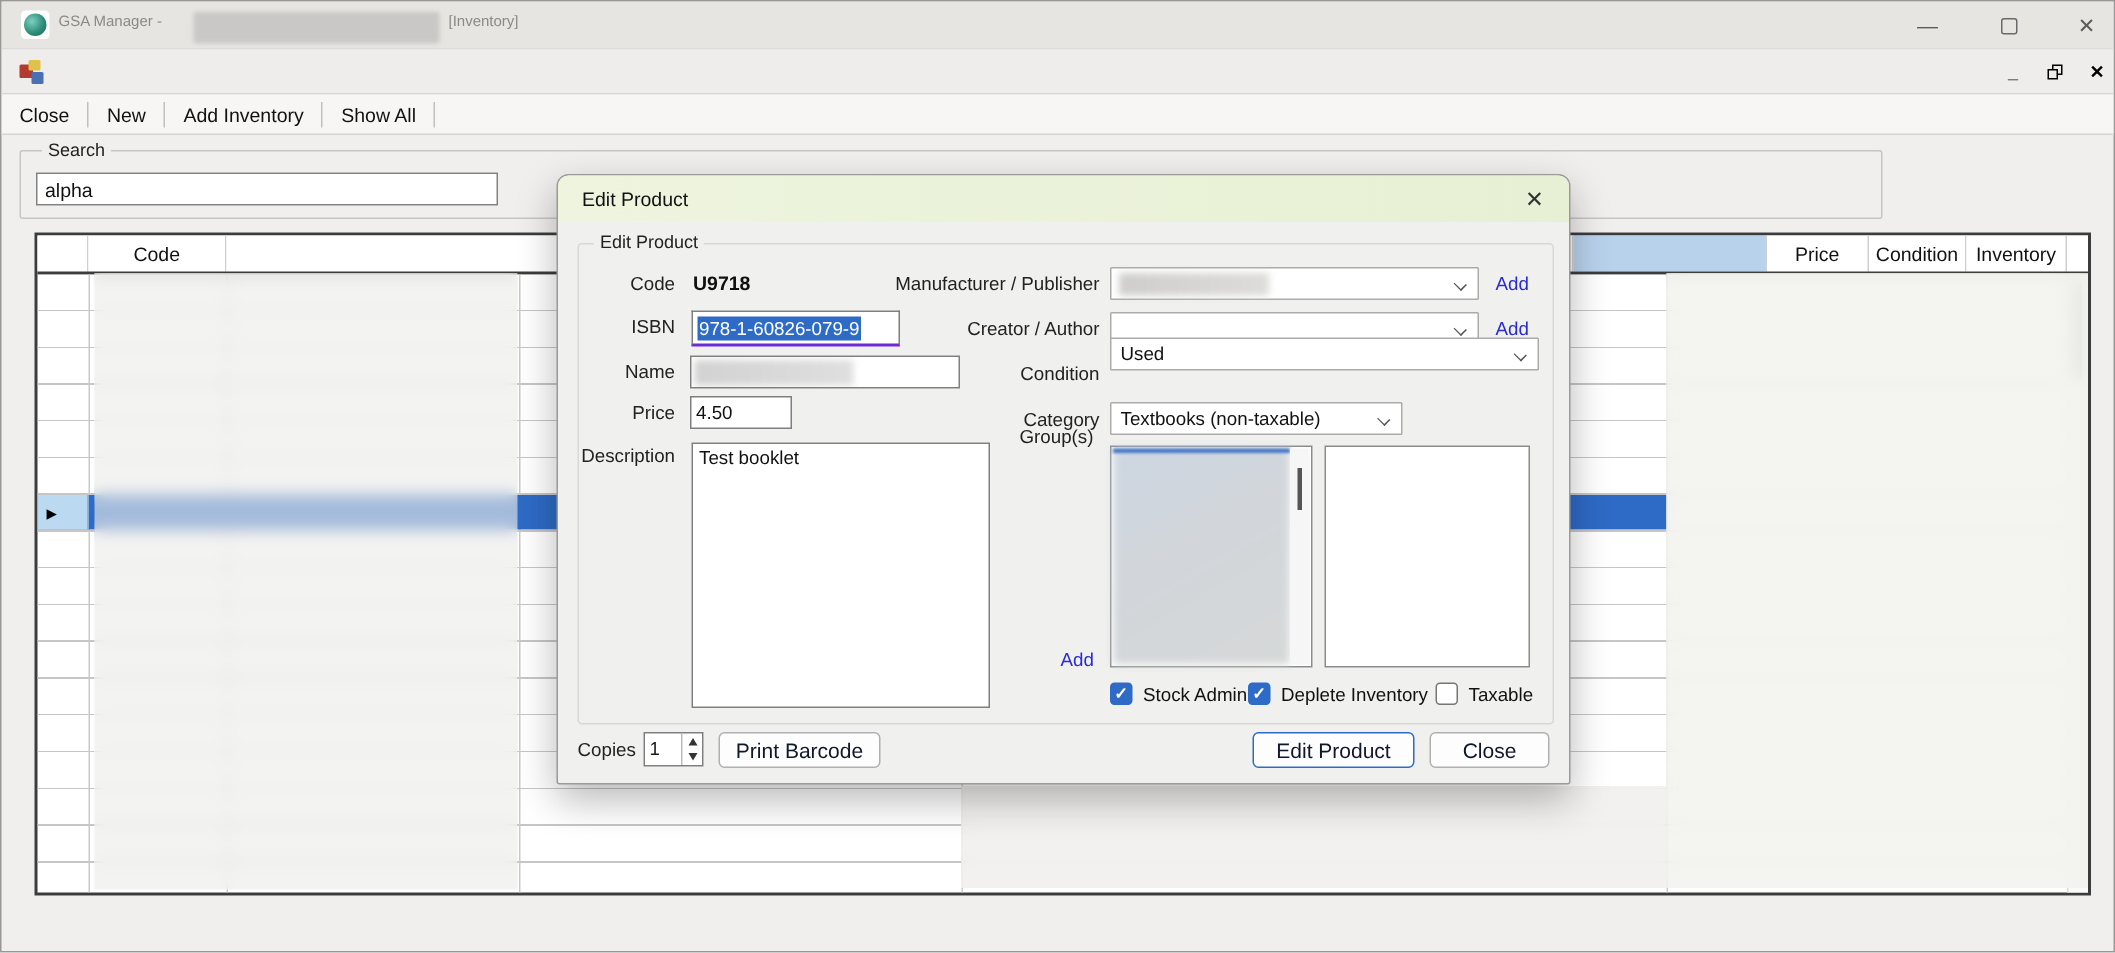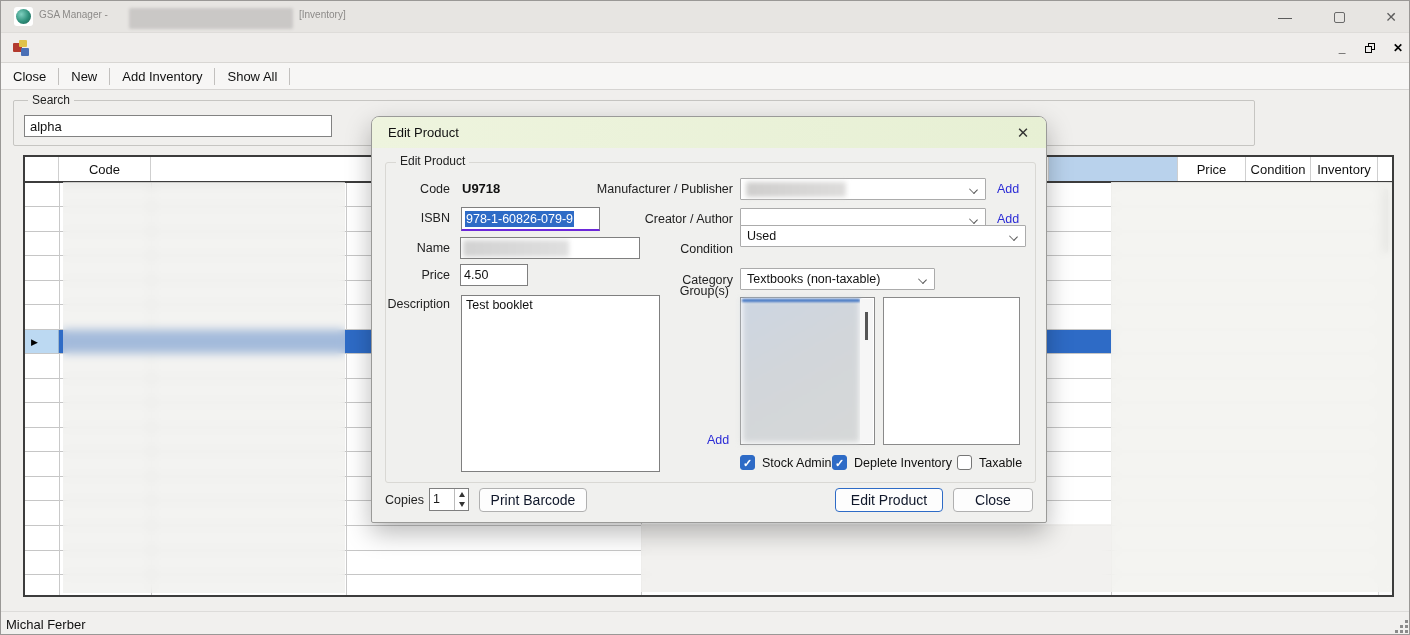--- a/index.html
+++ b/index.html
@@ -278,25 +278,14 @@
         <div class="spin-dn">
             <span class="tri-dn"></span>
           </div>
       </div>
     </div>
     <div class="btn" style="left:107px; top:371px; width:108px; height:24px;">Print Barcode</div>
     <div class="btn default" style="left:463px; top:371px; width:108px; height:24px;">Edit Product</div>
     <div class="btn" style="left:581px; top:371px; width:80px; height:24px;">Close</div>
   </div>
 
-  <div class="statusbar">
-    <span class="status-text">Michal Ferber</span>
-    <div class="grip">
-      <i class="g1"></i>
-        <i class="g2"></i>
-        <i class="g3"></i>
-        <i class="g4"></i>
-        <i class="g5"></i>
-        <i class="g6"></i>
-    </div>
-  </div>
 
 </div>
 
 </body></html>

